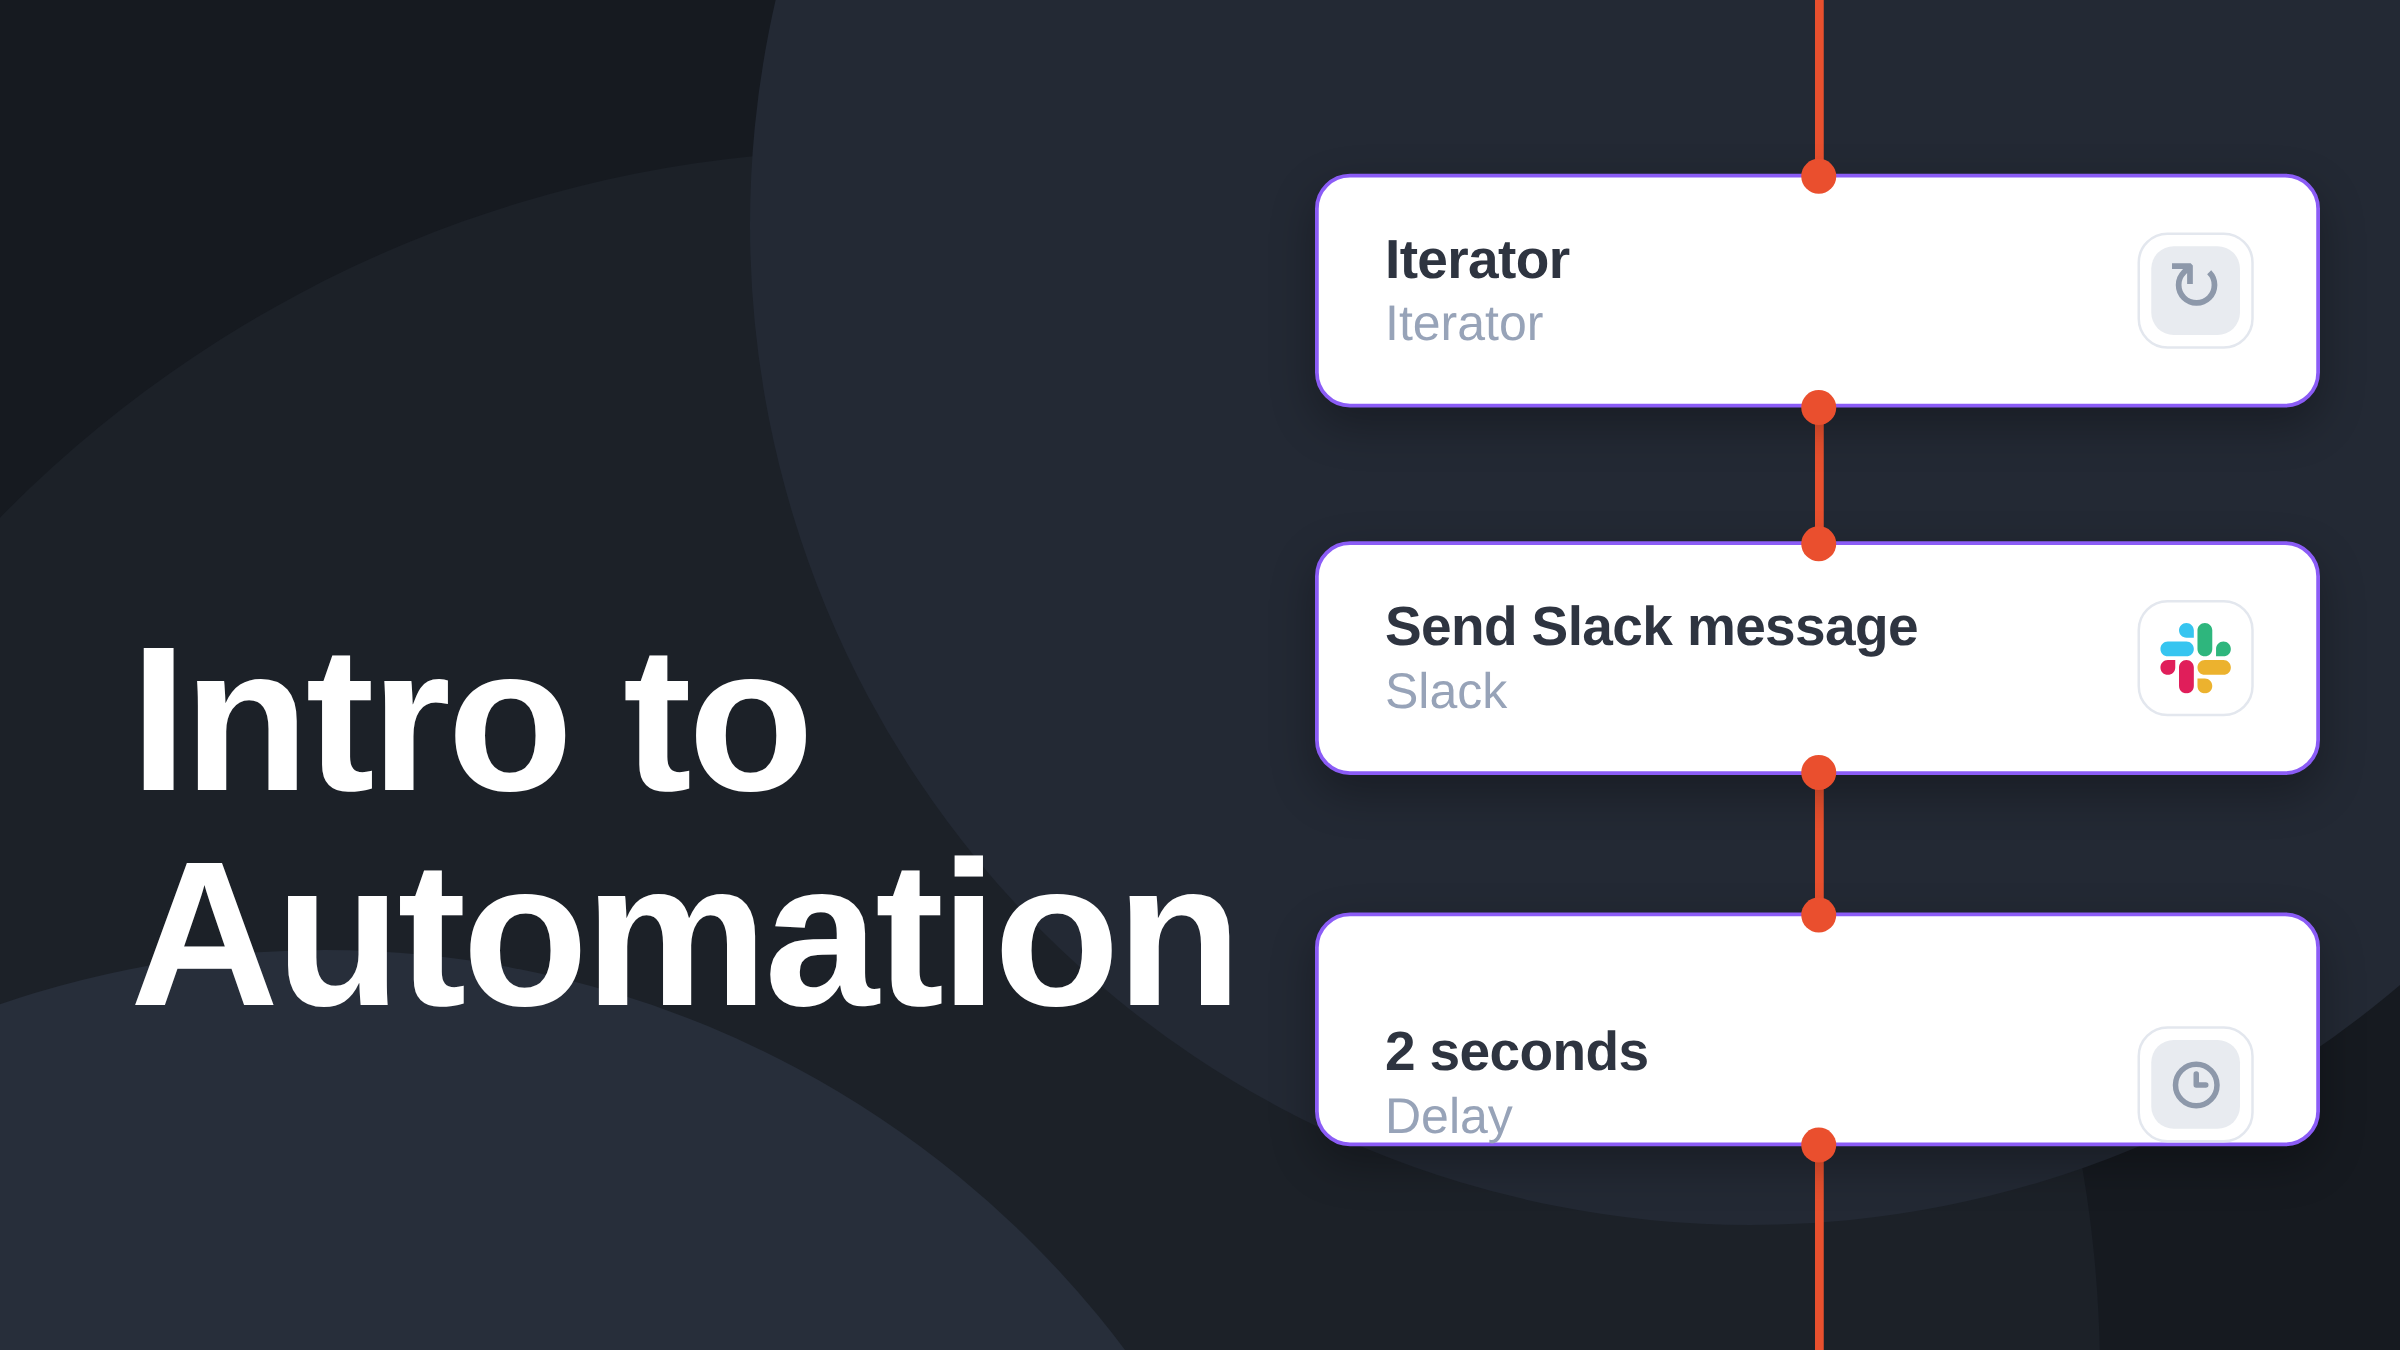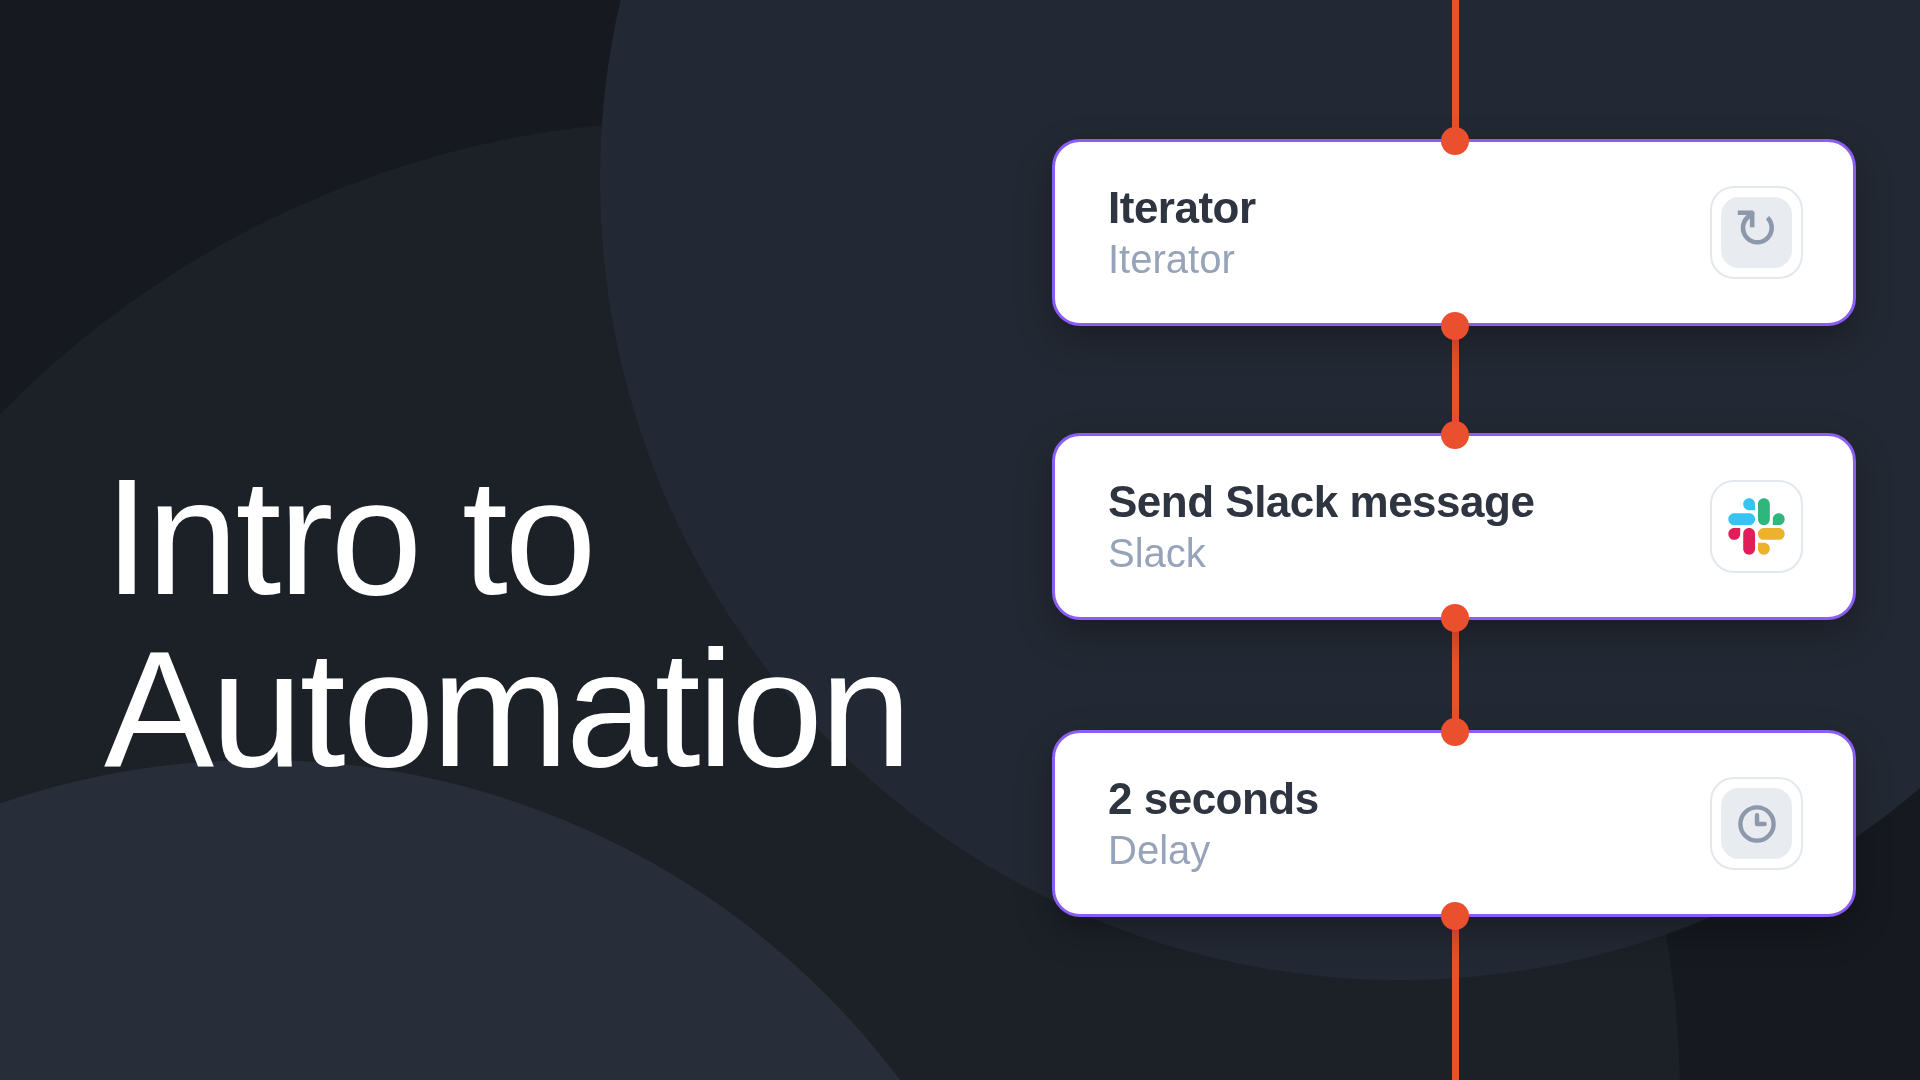--- a/index.html
+++ b/index.html
@@ -9,22 +9,22 @@
     font-family:"Liberation Sans", sans-serif;
   }
   
   .bg-circle{position:absolute;border-radius:50%;}
   .bg-c0{left:-280px;top:120px;width:1960px;height:1960px;background:#1c2128;}
   .bg-c1{left:600px;top:-620px;width:1600px;height:1600px;background:#232934;}
   .bg-c2{left:-540px;top:760px;width:1600px;height:1600px;background:#272e3a;}
 
   
   .hero-title{
-    position:absolute;left:104px;top:340px;z-index:4;
-    font-size:165px;line-height:172px;font-weight:400;
+    position:absolute;left:104px;top:378px;z-index:4;
+    font-size:165px;line-height:172px;font-weight:700;
     letter-spacing:-3px;color:#ffffff;white-space:nowrap;
   }
 
   
   .flow-line{
     position:absolute;left:1452px;top:0;width:7px;height:1080px;
     background:#e8502e;z-index:1;
   }
   .dot{
     position:absolute;left:1455px;width:28px;height:28px;border-radius:50%;
@@ -35,21 +35,21 @@
   .dot-5{top:732px;} .dot-6{top:916px;}
 
   
   .card{
     position:absolute;left:1052px;width:804px;height:187px;box-sizing:border-box;
     background:#ffffff;border:3px solid #8b5cf6;border-radius:28px;
     display:flex;align-items:center;justify-content:space-between;
     padding:0 50px 0 53px;z-index:2;
     box-shadow:0 14px 36px rgba(0,0,0,0.30);
   }
-  .card-1{top:139px;} .card-2{top:433px;} .card-3{top:730px;}
+  .card-1{top:139px;} .card-2{top:433px;} .card-3{top:730px;align-items:flex-end;}
   .card-text{display:flex;flex-direction:column;}
   .card-title{
     font-size:44px;font-weight:700;color:#2e3440;
     letter-spacing:-0.5px;line-height:1.05;
   }
   .card-sub{
     font-size:40px;font-weight:400;color:#97a3b8;
     line-height:1.05;margin-top:7px;
   }
 

